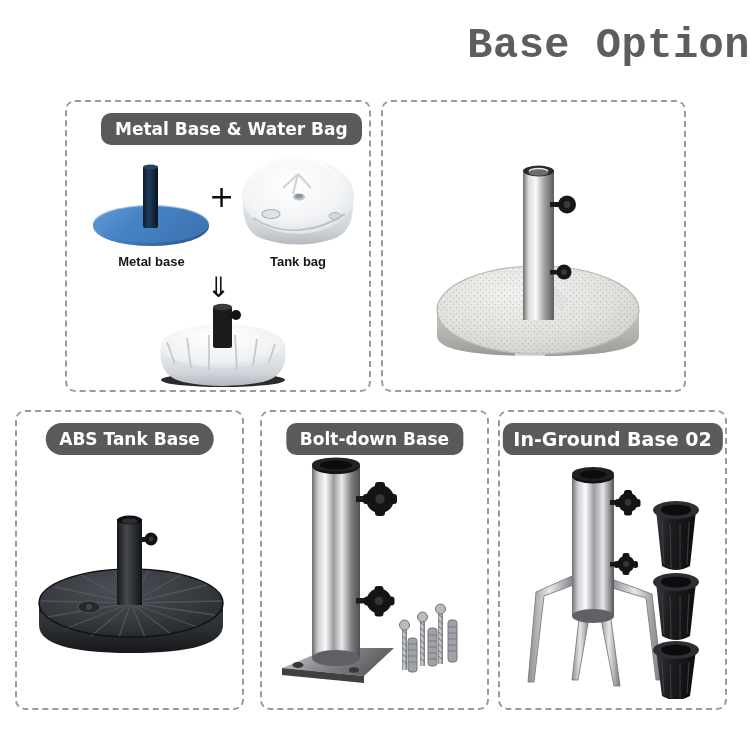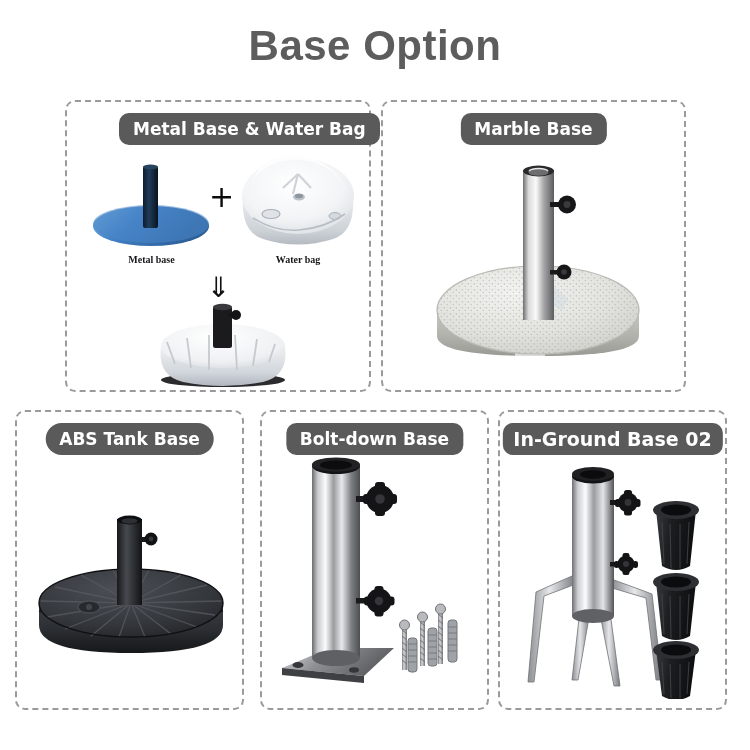--- a/index.html
+++ b/index.html
@@ -15,22 +15,22 @@
     font-family: "Liberation Sans", sans-serif;
     -webkit-font-smoothing: antialiased;
   }
 
   
   #page-title {
     position: absolute;
     top: 22px;
     left: 0;
     width: 750px;
-    text-align: center;
-    font-family: Liberation Sans, sans-serif;
+    text-align: right;
+    font-family: Liberation Mono, monospace;
     font-weight: bold;
     font-size: 42px;
     letter-spacing: 0.5px;
     color: #5d5d5d;
   }
 
   
   .panel {
     position: absolute;
     border: 2px dashed #9a9a9a;
@@ -53,32 +53,32 @@
     color: #ffffff;
     font-family: "DejaVu Sans", sans-serif;
     font-weight: bold;
     font-size: 17px;
     line-height: 32px;
     height: 32px;
     padding: 0 14px;
     white-space: nowrap;
     text-align: center;
   }
-  #chip-metal-water { left: 52px; }
+  #chip-metal-water { left: 34px; }
   #chip-marble      { left: 50%; transform: translateX(-50%); }
   #chip-abs         { left: 50%; transform: translateX(-50%); border-radius: 16px; }
   #chip-bolt        { left: 50%; transform: translateX(-50%); }
   #chip-inground    { left: 50%; transform: translateX(-50%); font-size: 19px; padding: 0 11px;}
 
   
   .caption {
     position: absolute;
-    font-family: Liberation Serif, serif;
+    font-family: Liberation Sans, sans-serif;
     font-weight: bold;
-    font-size: 10px;
+    font-size: 13px;
     color: #17171a;
     white-space: nowrap;
     text-align: center;
   }
 
   .plus-sign {
     position: absolute;
     font-family: "DejaVu Sans", sans-serif;
     font-size: 30px;
     font-weight: 500;
@@ -147,21 +147,21 @@
       <ellipse cx="65" cy="56" rx="56" ry="38" fill="url(#bagTop)"></ellipse>
       <path d="M16 46 Q30 22 58 20 Q92 18 110 44 Q100 26 78 18 Q48 10 28 26 Z" fill="#fdfdfd"></path>
       <path d="M65 34 L60 54 M65 34 L78 48 M65 34 L50 48" stroke="#cfd4d9" stroke-width="2.2" fill="none"></path>
       <ellipse cx="66" cy="57" rx="6" ry="3.5" fill="#b9c0c7"></ellipse>
       <ellipse cx="66" cy="56" rx="4" ry="2.2" fill="#8d959d"></ellipse>
       <ellipse cx="38" cy="74" rx="9" ry="4.5" fill="#dfe3e7" stroke="#a9b0b7" stroke-width="1.2"></ellipse>
       <ellipse cx="102" cy="76" rx="6" ry="3.4" fill="#d5dadf" stroke="#a9b0b7" stroke-width="1"></ellipse>
       <path d="M20 78 Q42 92 66 90 Q92 88 112 74" stroke="#b7bec5" stroke-width="1.6" fill="none"></path>
     </svg>
   </div>
-  <div class="caption" style="left:166px; top:152px; width:130px;">Water bag</div>
+  <div class="caption" style="left:166px; top:152px; width:130px;">Tank bag</div>
 
   <div class="arrow-down" style="left:140px; top:172px;">⇓</div>
 
   <div class="art" style="left:76px; top:200px; width:160px; height:86px;">
     <svg width="160" height="86" viewBox="0 0 160 86">
       <defs>
         <linearGradient id="aBagSide" x1="0" y1="0" x2="0" y2="1">
           <stop offset="0%" stop-color="#eef1f3"></stop>
           <stop offset="65%" stop-color="#d2d7dc"></stop>
           <stop offset="100%" stop-color="#b0b7be"></stop>
@@ -179,21 +179,20 @@
       <rect x="70" y="4" width="19" height="42" rx="2.5" fill="#1b1b1d"></rect>
       <ellipse cx="79.5" cy="5" rx="9.5" ry="3.2" fill="#3a3a3e"></ellipse>
       <circle cx="93" cy="13" r="5" fill="#141416"></circle>
       <rect x="86" y="11" width="7" height="4" fill="#141416"></rect>
     </svg>
   </div>
 </div>
 
 <div class="panel" id="panel-marble">
 
-  <div class="chip" id="chip-marble">Marble Base</div>
 
   <div class="art" style="left:36px; top:48px; width:238px; height:230px;">
     <svg width="238" height="230" viewBox="0 0 238 230">
       <defs>
         <radialGradient id="granTop" cx="0.4" cy="0.3" r="0.85">
           <stop offset="0%" stop-color="#f3f3f1"></stop>
           <stop offset="55%" stop-color="#e2e2de"></stop>
           <stop offset="100%" stop-color="#cbcbc6"></stop>
         </radialGradient>
         <linearGradient id="granSide" x1="0" y1="0" x2="0" y2="1">

